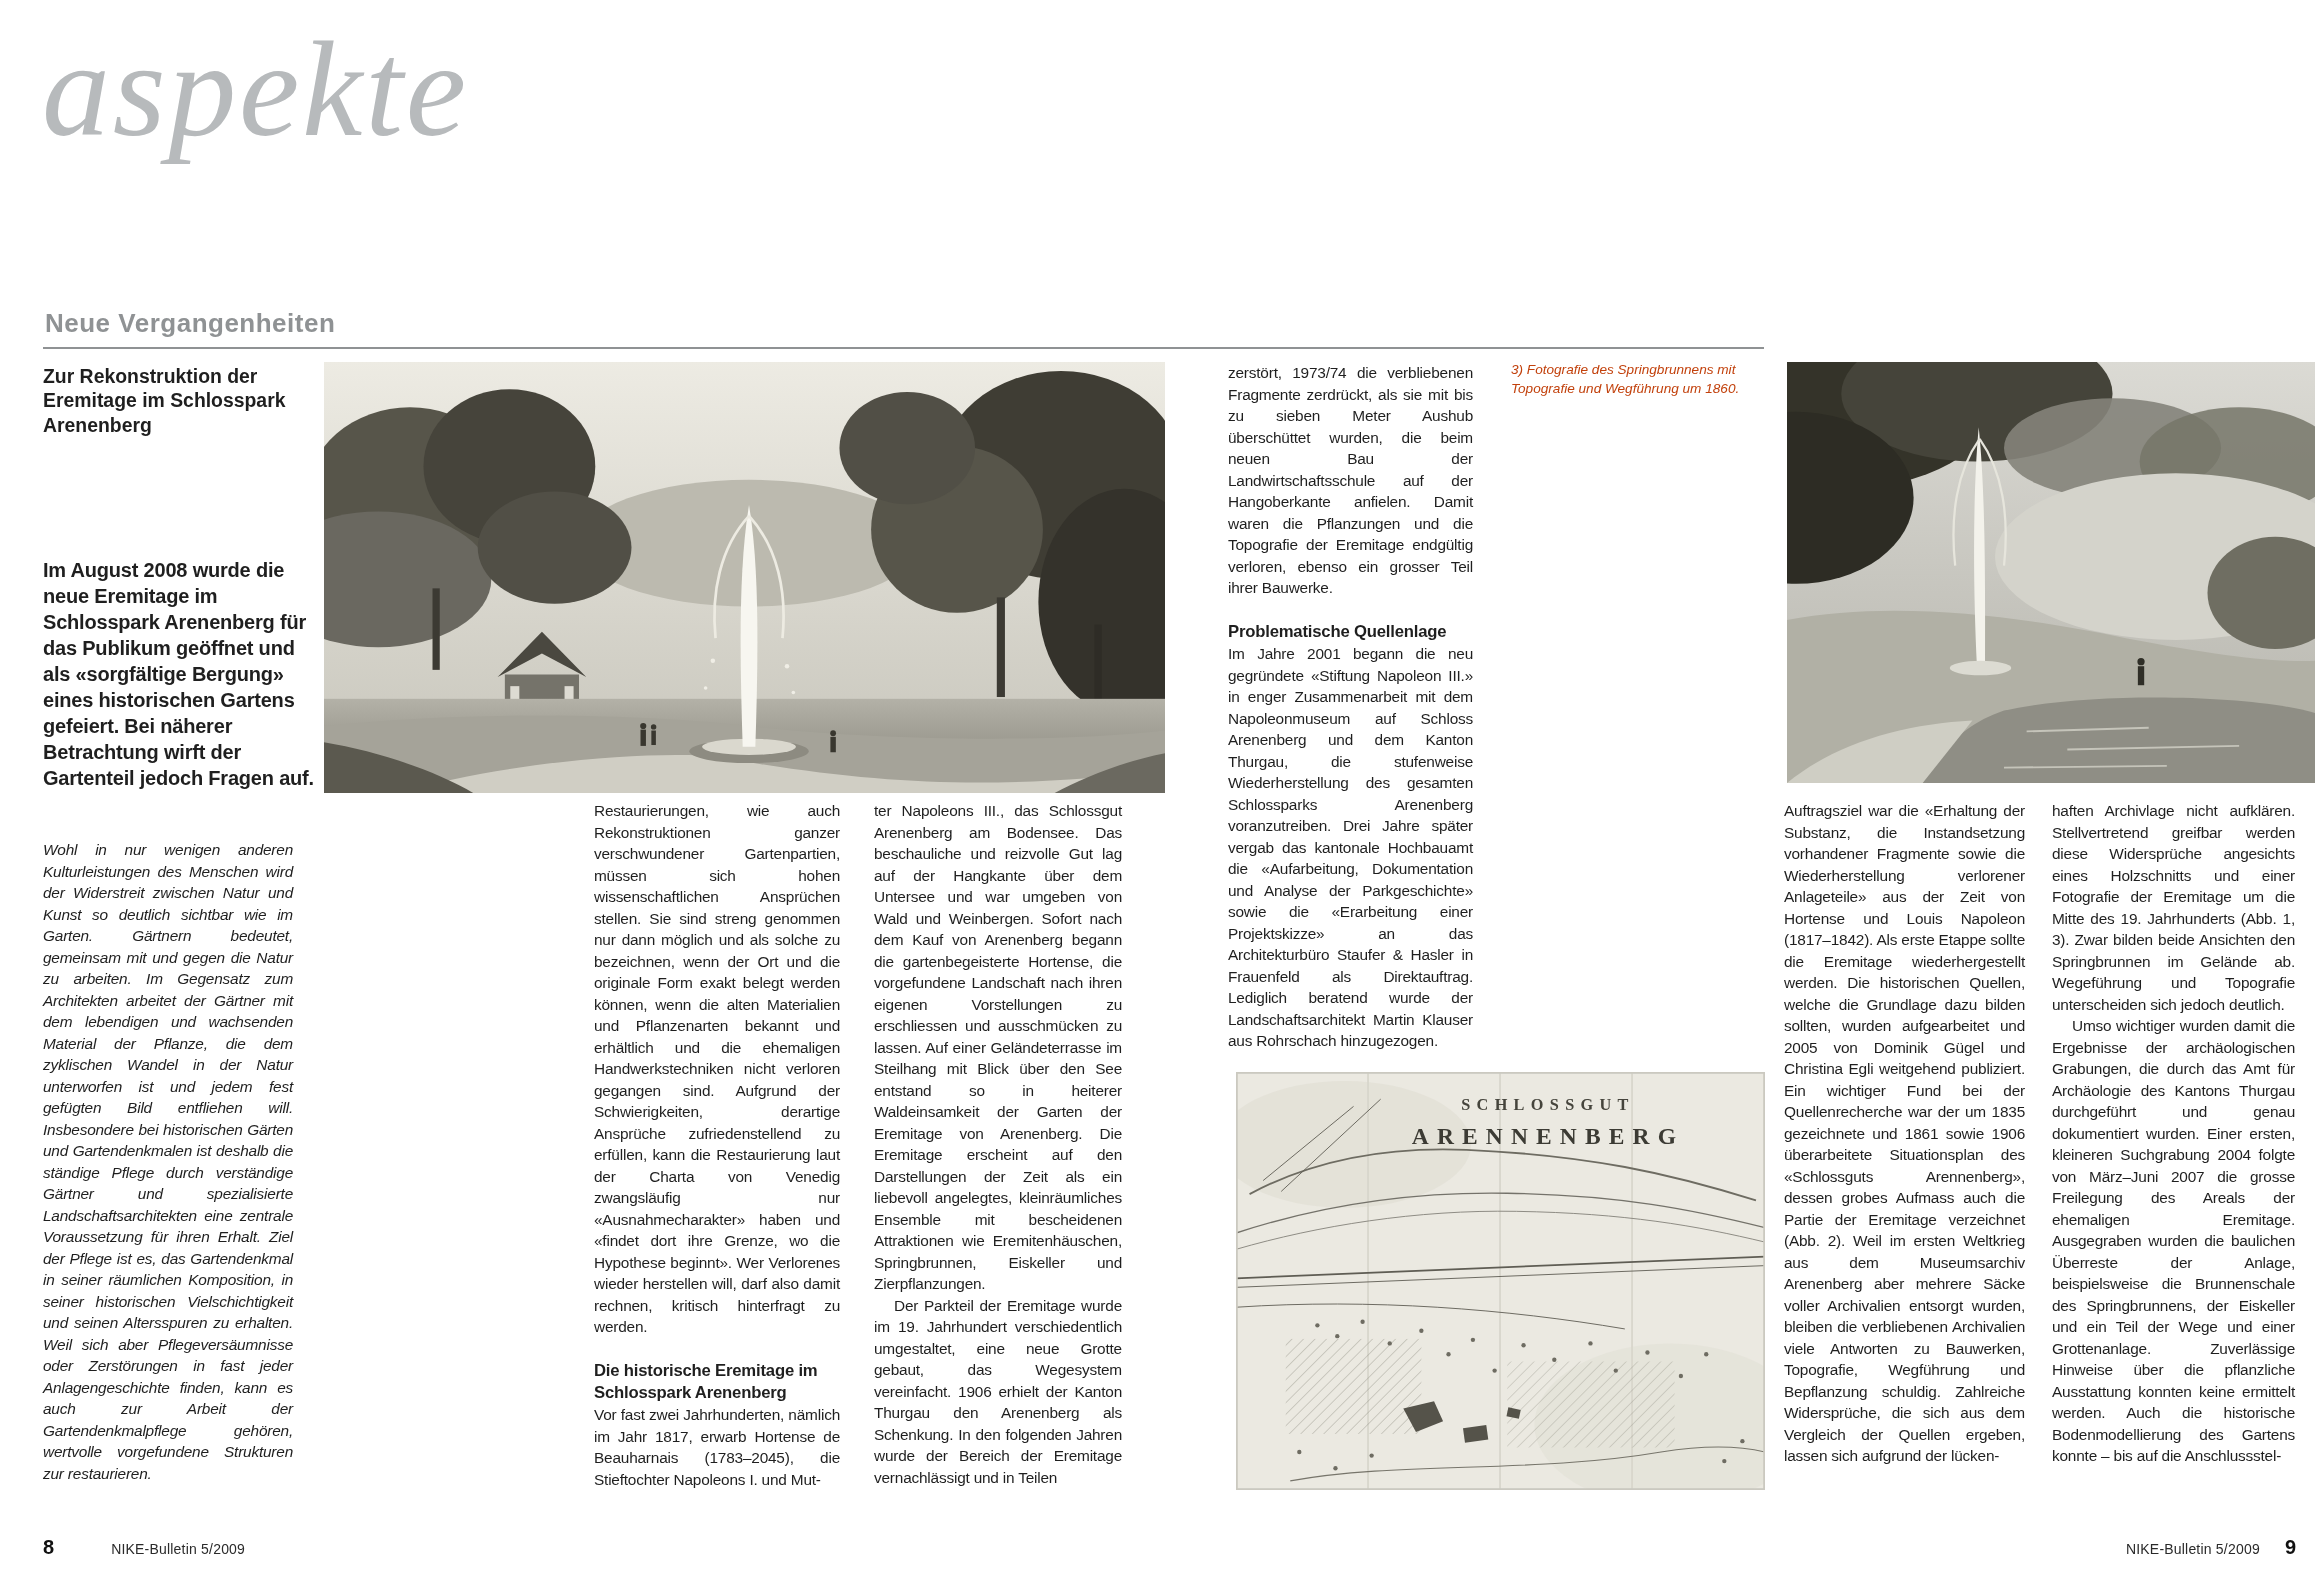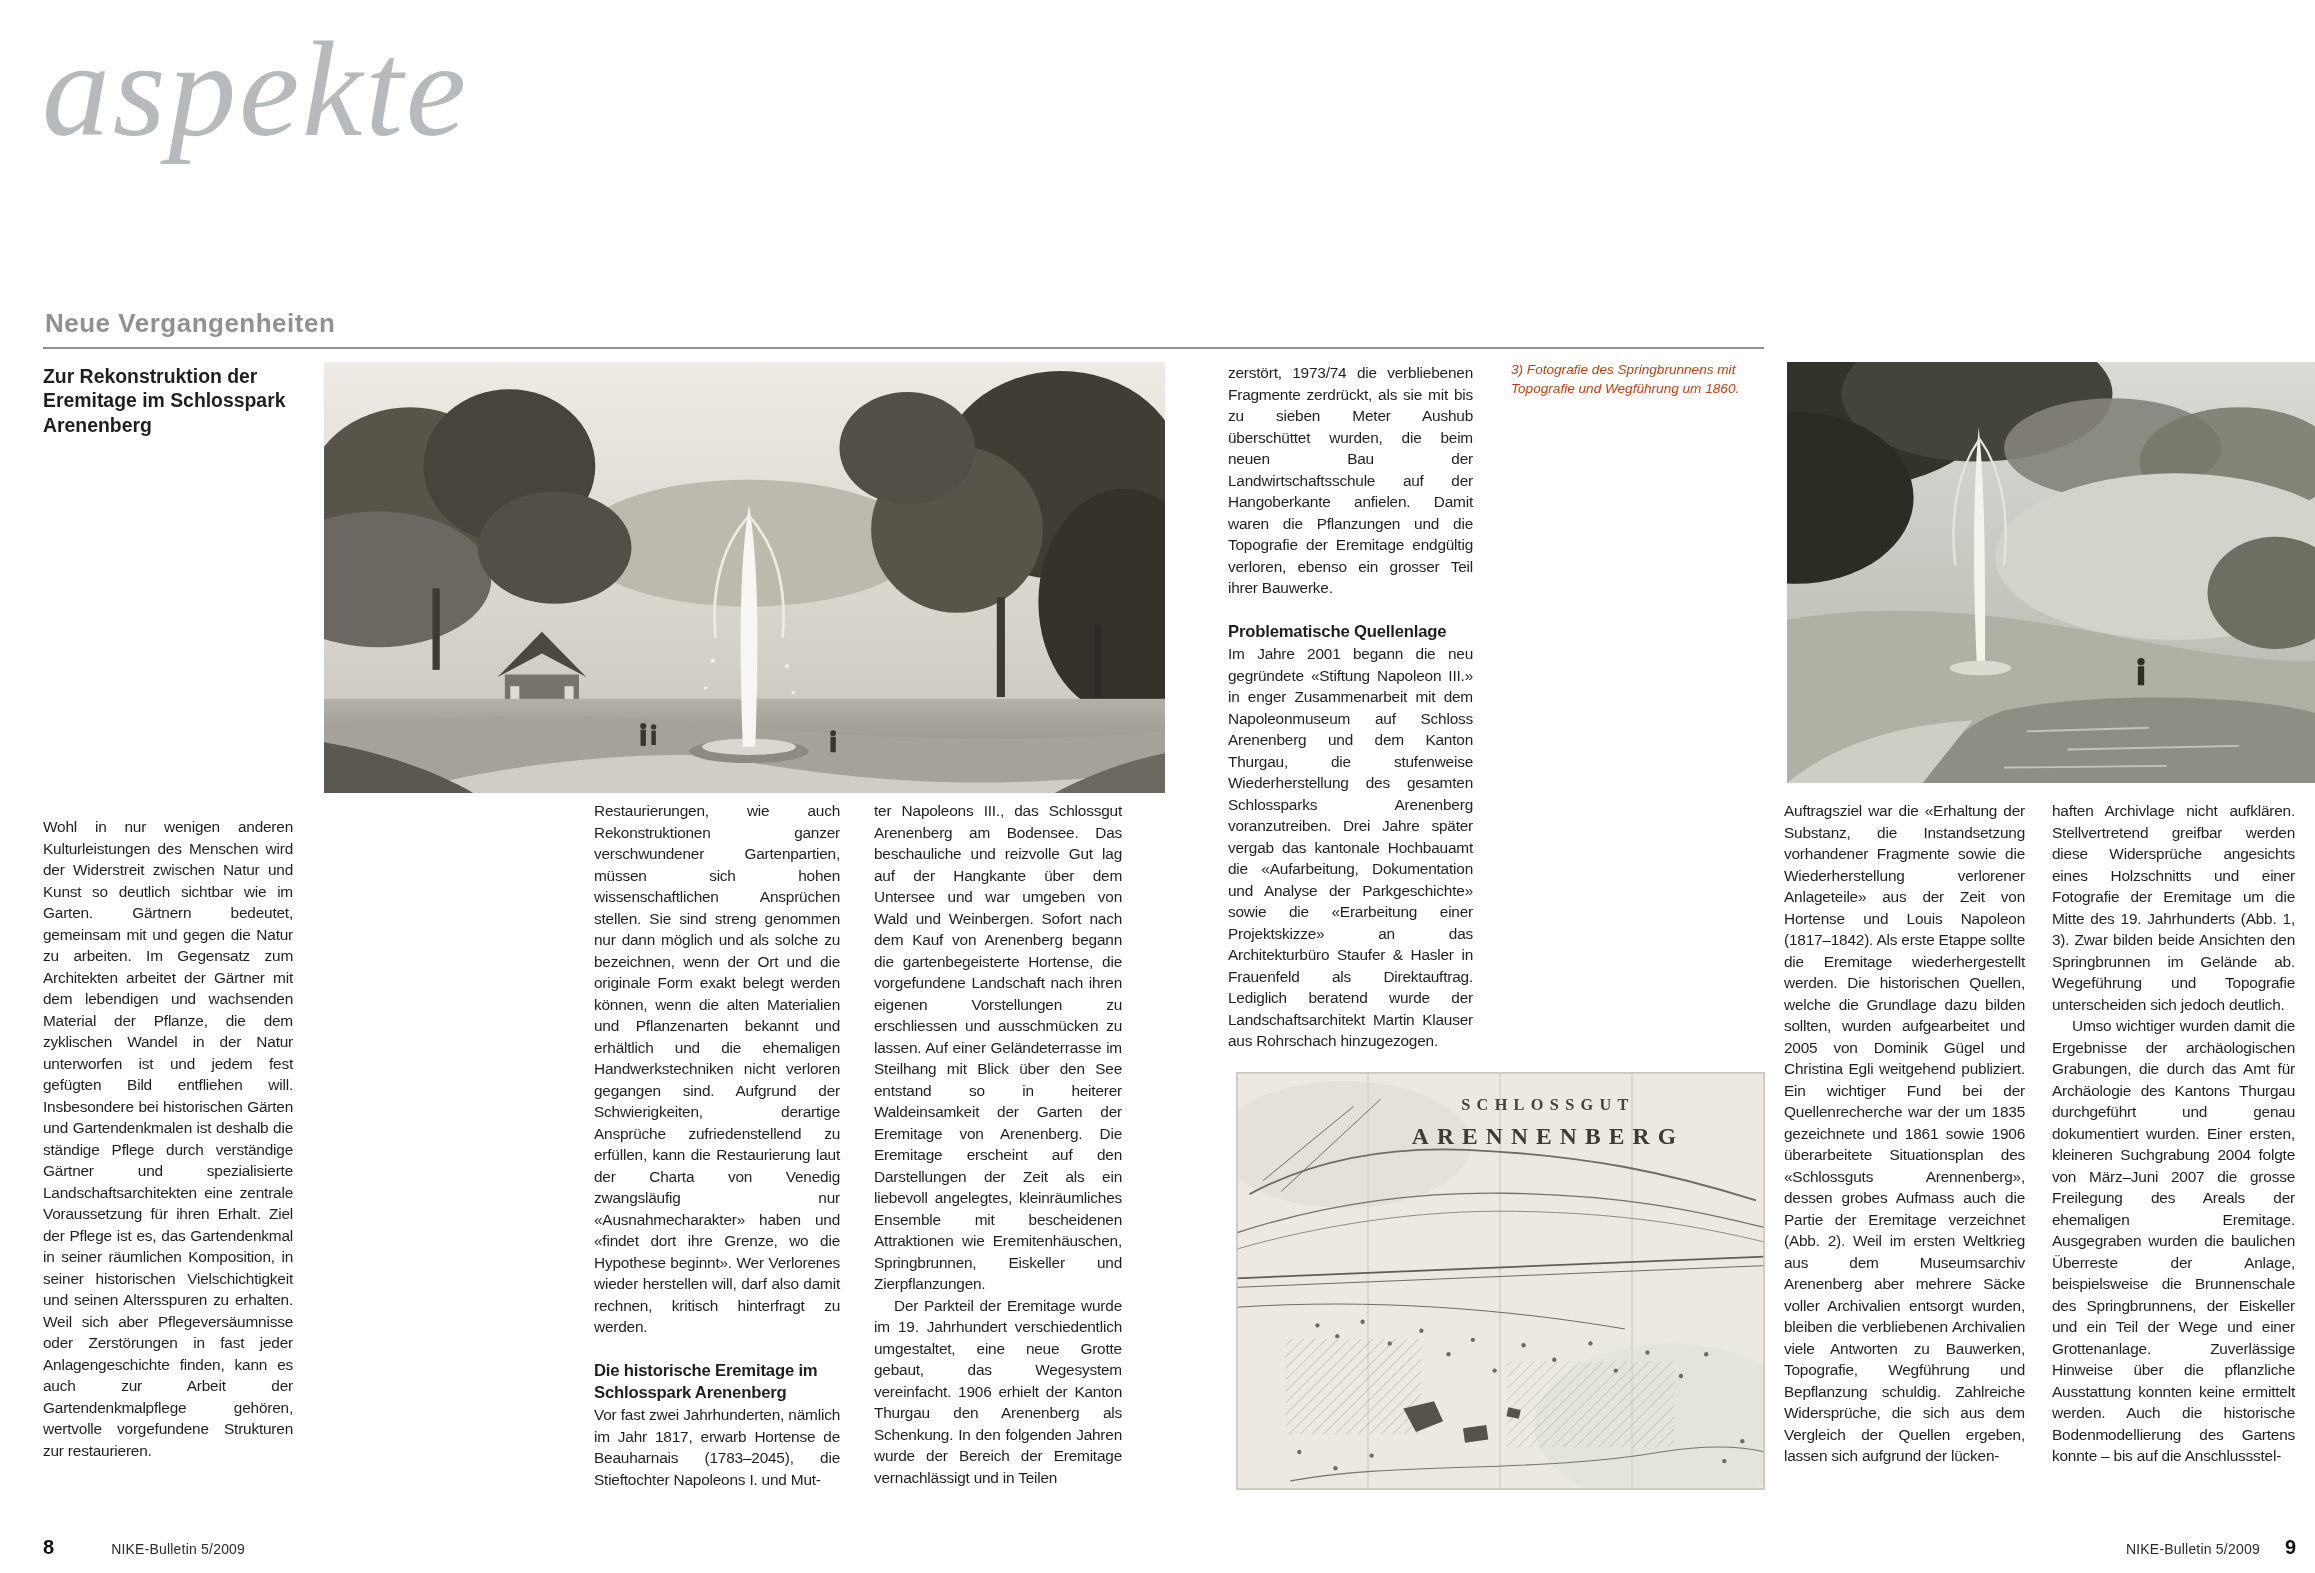--- a/index.html
+++ b/index.html
@@ -44,21 +44,21 @@
     font-size:15.4px;line-height:21.5px;
     letter-spacing:-0.2px;
     text-align:justify;
   }
   .col p{margin:0;}
   .col p.indent{text-indent:20px;}
   .col h3{
     font-size:16.7px;line-height:22px;margin:22.6px 0 0 0;
     text-align:left;
   }
-  .col1{left:43px;top:816px;width:250px;}
+  .col1{left:43px;top:839px;width:250px;font-style:italic;}
   .col2{left:594px;top:800px;width:246px;}
   .col3{left:874px;top:800px;width:248px;}
   .col4{left:1228px;top:362px;width:245px;}
   .col5{left:1784px;top:800px;width:241px;}
   .col6{left:2052px;top:800px;width:243px;}
   .caption{
     position:absolute;
     font-size:13.6px;line-height:19px;
     font-style:italic;color:#c2410c;
   }
@@ -92,20 +92,21 @@
 </head>
 <body>
 
 <div class="spread">
 
   <div class="logo">aspekte</div>
   <div class="section-title">Neue Vergangenheiten</div>
   <div class="section-rule"></div>
 
   <div class="kicker">Zur Rekonstruktion der Eremitage im Schlosspark Arenenberg</div>
+  <div class="lead">Im August 2008 wurde die neue Eremitage im Schlosspark Arenenberg für das Publikum geöffnet und als «sorgfältige Bergung» eines historischen Gartens gefeiert. Bei näherer Betrachtung wirft der Gartenteil jedoch Fragen auf.</div>
 
   <div class="figure fig1">
     <svg viewBox="0 0 930 476" preserveAspectRatio="none">
       <defs>
         <linearGradient id="g-sky" x1="0" y1="0" x2="0" y2="1">
           <stop offset="0" stop-color="#edebe3"></stop>
             <stop offset="1" stop-color="#c6c4ba"></stop>
         </linearGradient>
         <linearGradient id="g-ground" x1="0" y1="0" x2="0" y2="1">
           <stop offset="0" stop-color="#b3b1a7"></stop>

